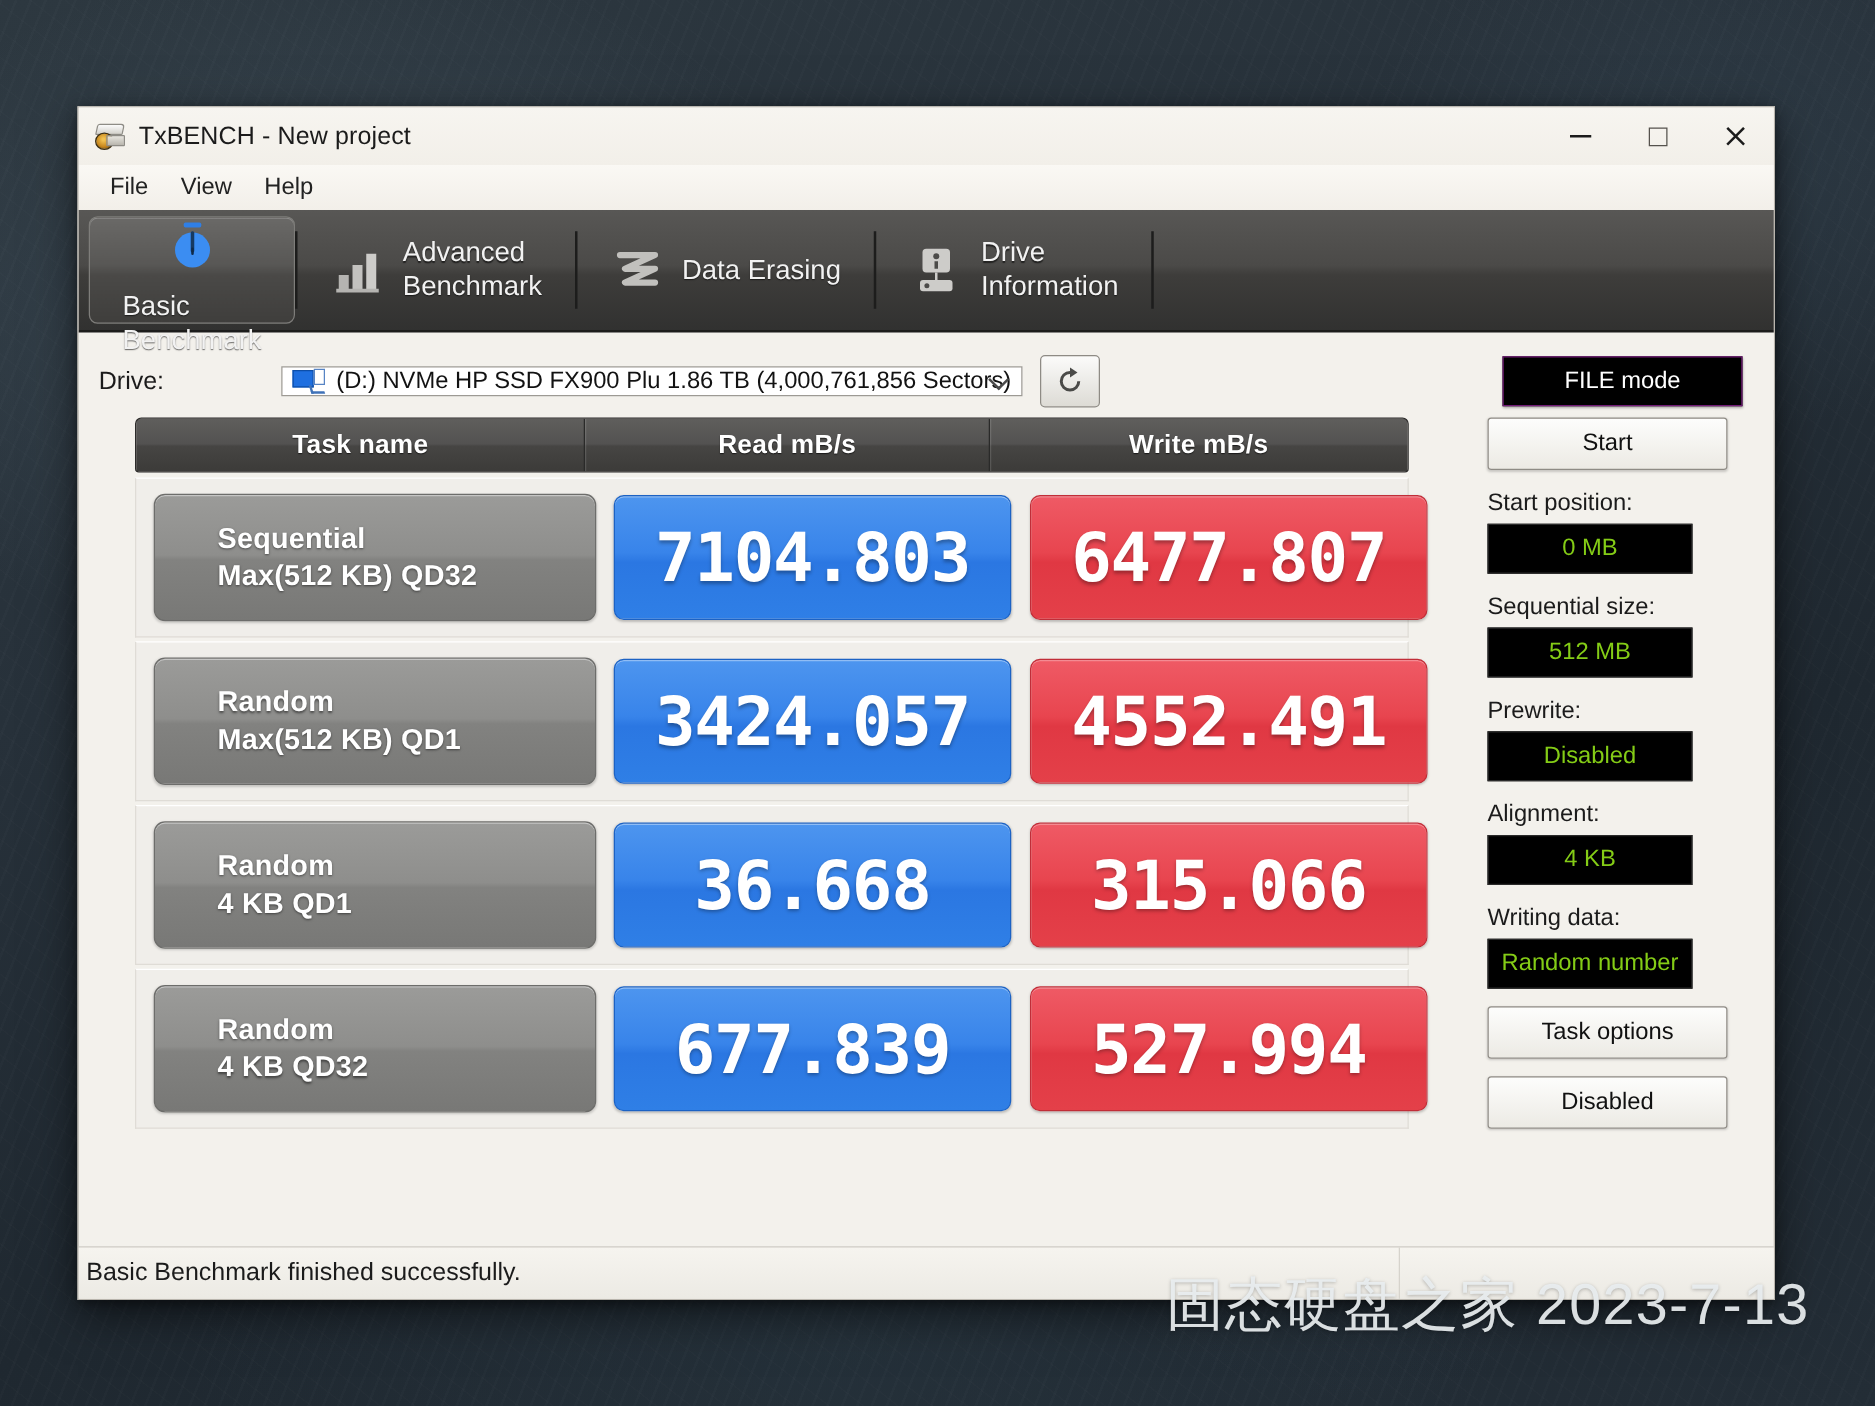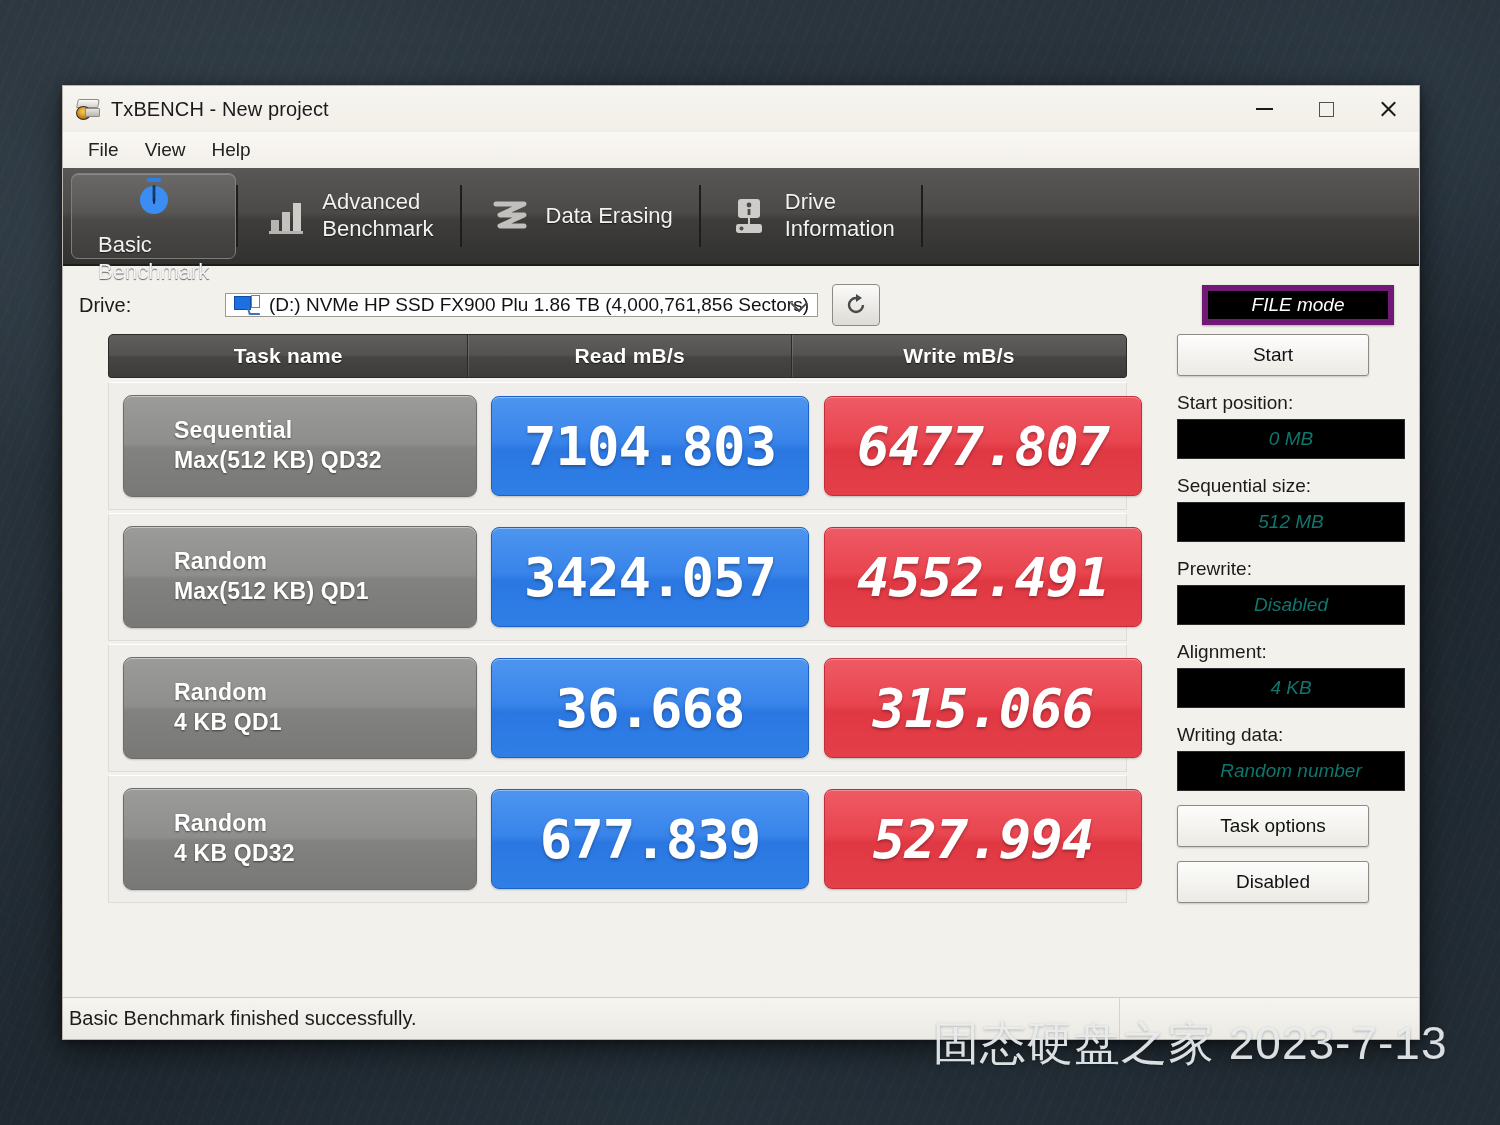--- a/index.html
+++ b/index.html
@@ -226,21 +226,21 @@
     border-radius: 4px;
     display: flex; align-items: center; justify-content: center;
     flex: none;
   }
 
   
   .content {
     flex: 1;
     display: flex;
     padding: 0 16px 0 16px;
-    gap: 0;
+    gap: 13px;
     min-height: 0;
   }
   .results {
     width: 1048px;
     flex: none;
     padding-left: 29px;
     padding-top: 6px;
   }
   .side {
     flex: 1;
@@ -318,57 +318,55 @@
     background: linear-gradient(180deg,#4d95ef 0%, #3884ea 46%, #2b77e2 54%, #2f7fe6 100%);
     border: 1px solid #1c62c4;
     box-shadow: inset 0 1px 0 rgba(255,255,255,0.38), 0 1px 2px rgba(0,0,0,0.22);
   }
   .cell-val.write {
     width: 318px;
     margin-left: 15px;
     background: linear-gradient(180deg,#ef5a65 0%, #e8454f 46%, #e03843 54%, #e44049 100%);
     border: 1px solid #c12d38;
     box-shadow: inset 0 1px 0 rgba(255,255,255,0.30), 0 1px 2px rgba(0,0,0,0.22);
-    font-style: italic;
   }
 
   
   .mode-btn {
     width: 192px; height: 40px;
     background: #000000;
-    border: 6px solid #701a75;
+    border: 1px solid #701a75;
     color: #ffffff;
     font-size: 19px;
     display: flex; align-items: center; justify-content: center;
     box-shadow: 0 1px 2px rgba(0,0,0,0.3);
-    font-style: italic;
   }
   .start-btn {
     width: 192px; height: 42px;
     background: linear-gradient(180deg,#fdfdfc,#eceae4);
     border: 1px solid #8e8b85;
     border-radius: 3px;
     color: #111;
     font-size: 19px;
     display: flex; align-items: center; justify-content: center;
     box-shadow: 0 1px 2px rgba(0,0,0,0.18);
   }
   .field-label {
     font-size: 19px;
     color: #1b1b1b;
     margin-top: 16px;
     margin-bottom: 5px;
   }
   .field-value {
-    width: 228px; height: 40px;
+    width: 164px; height: 40px;
     background: #000000;
     border: 1px solid #2a2a2a;
-    color: #0f766e;
+    color: #84cc16;
     font-size: 19px;
-    display: flex; align-items: center; justify-content: center; font-style: italic;
+    display: flex; align-items: center; justify-content: center;
   }
   .side-btn {
     width: 192px; height: 42px;
     margin-top: 14px;
     background: linear-gradient(180deg,#fdfdfc,#eceae4);
     border: 1px solid #8e8b85;
     border-radius: 3px;
     color: #111;
     font-size: 19px;
     display: flex; align-items: center; justify-content: center;

